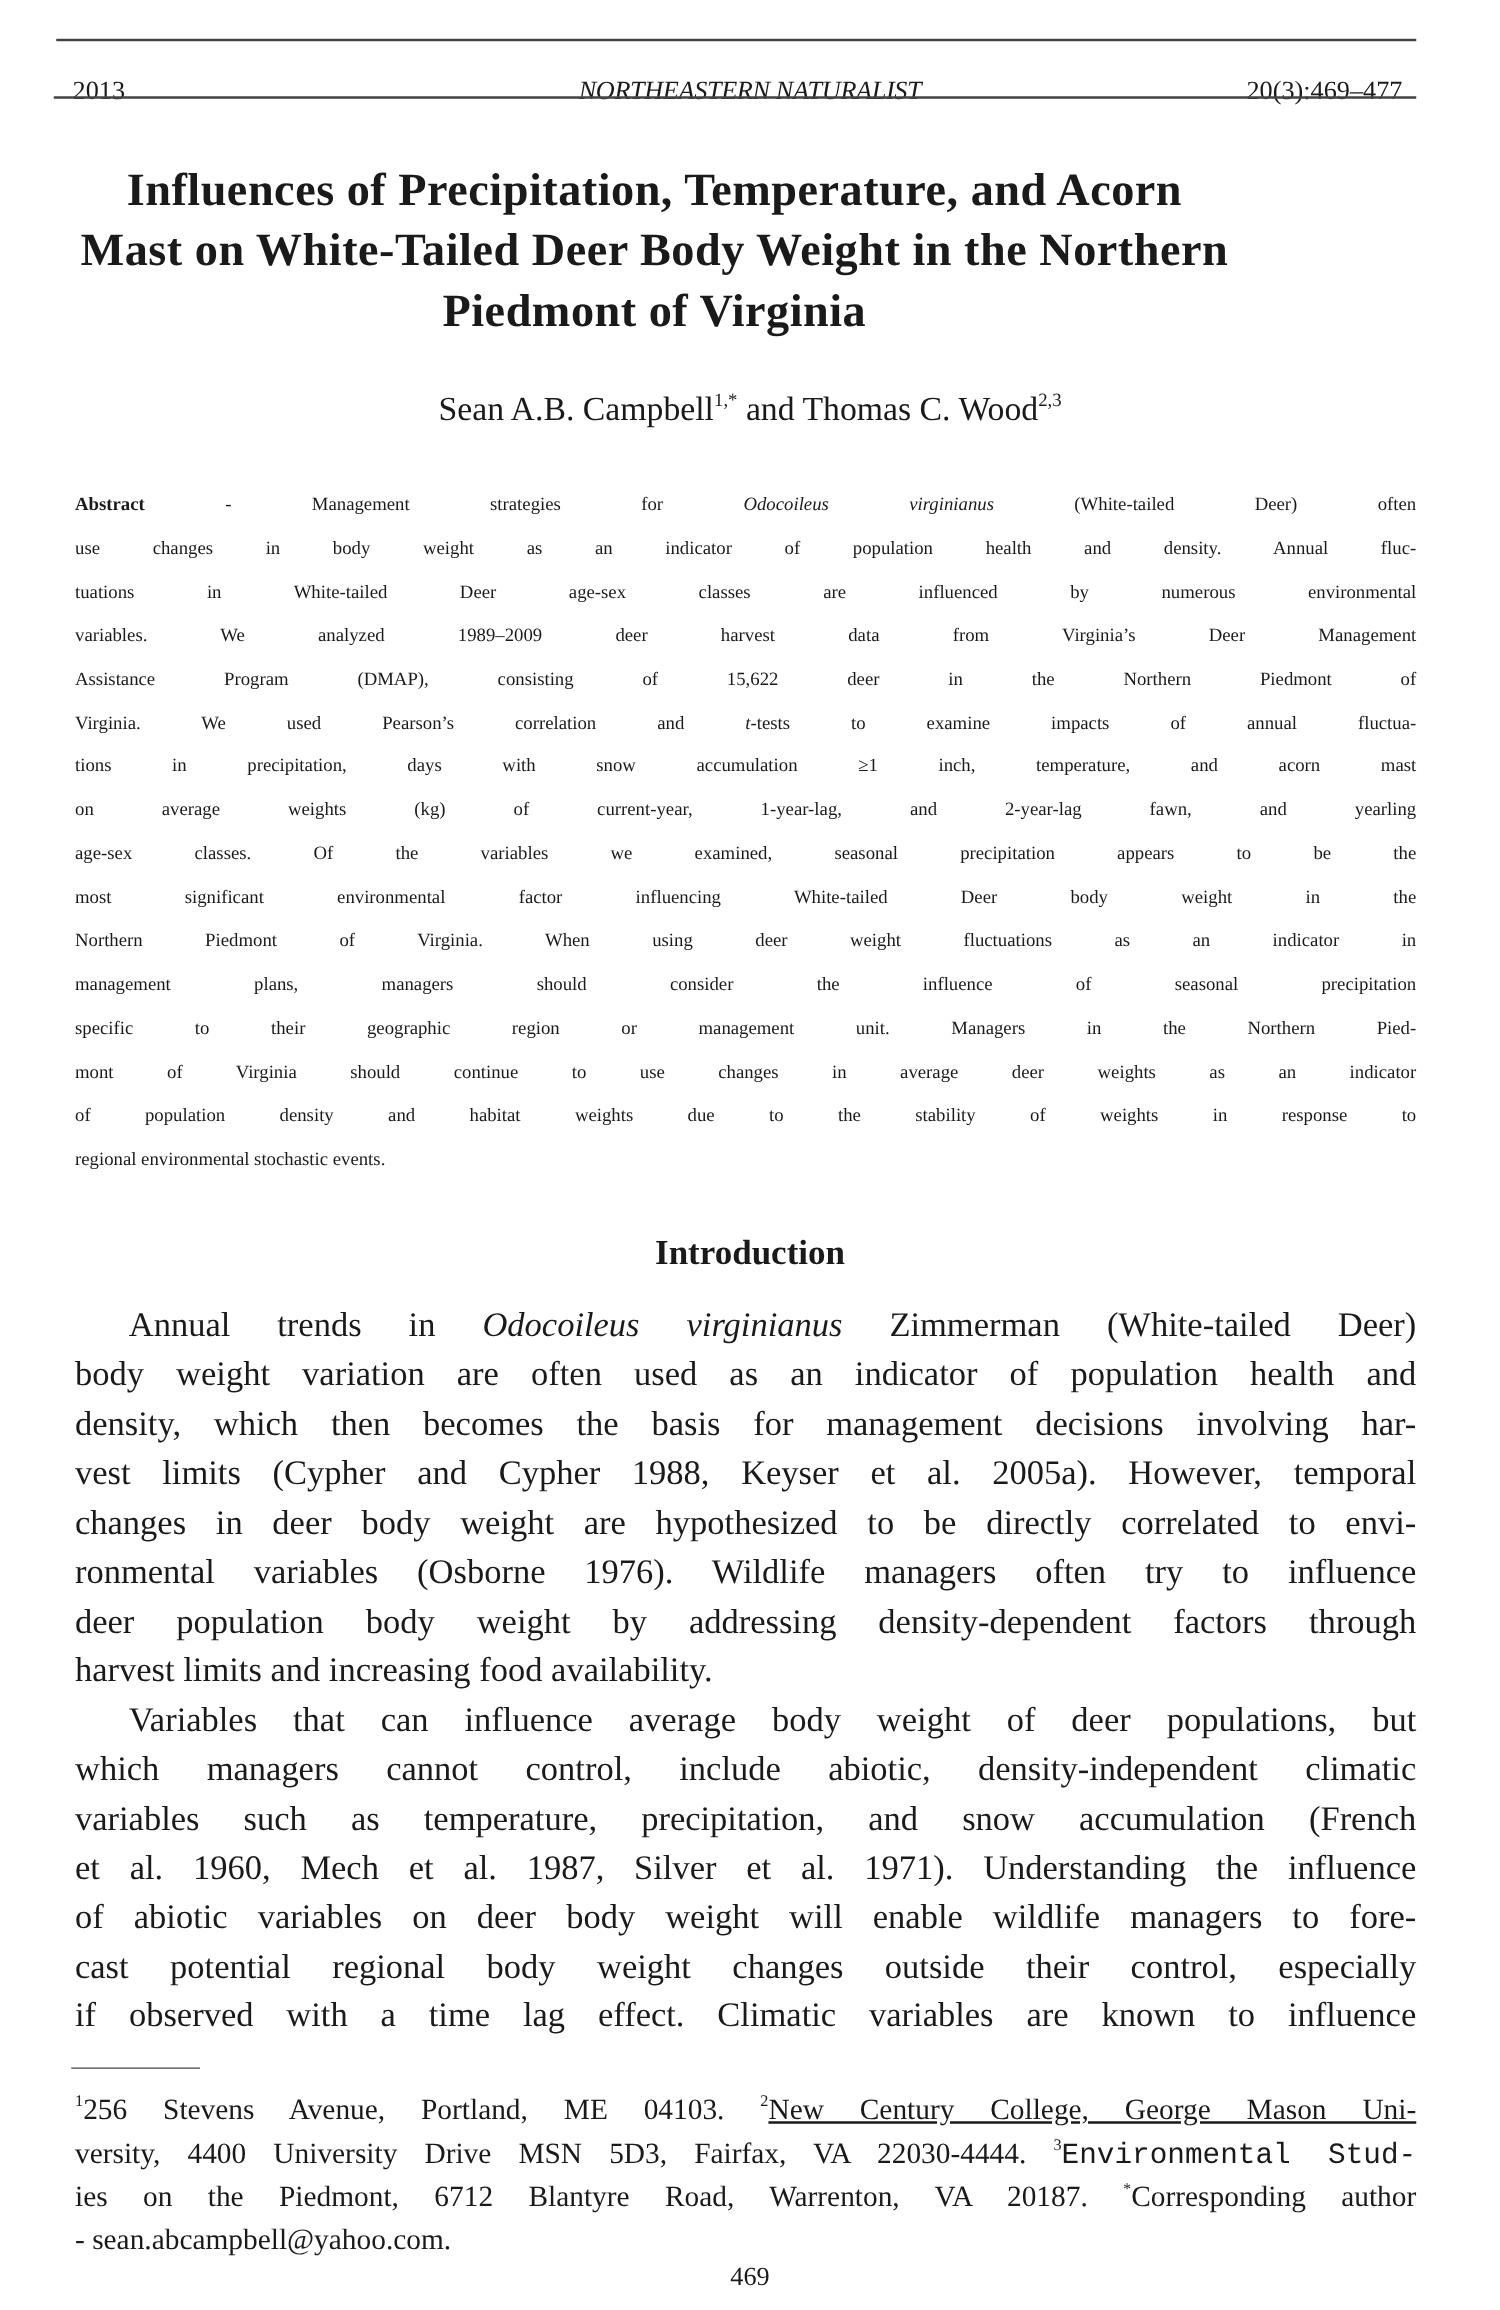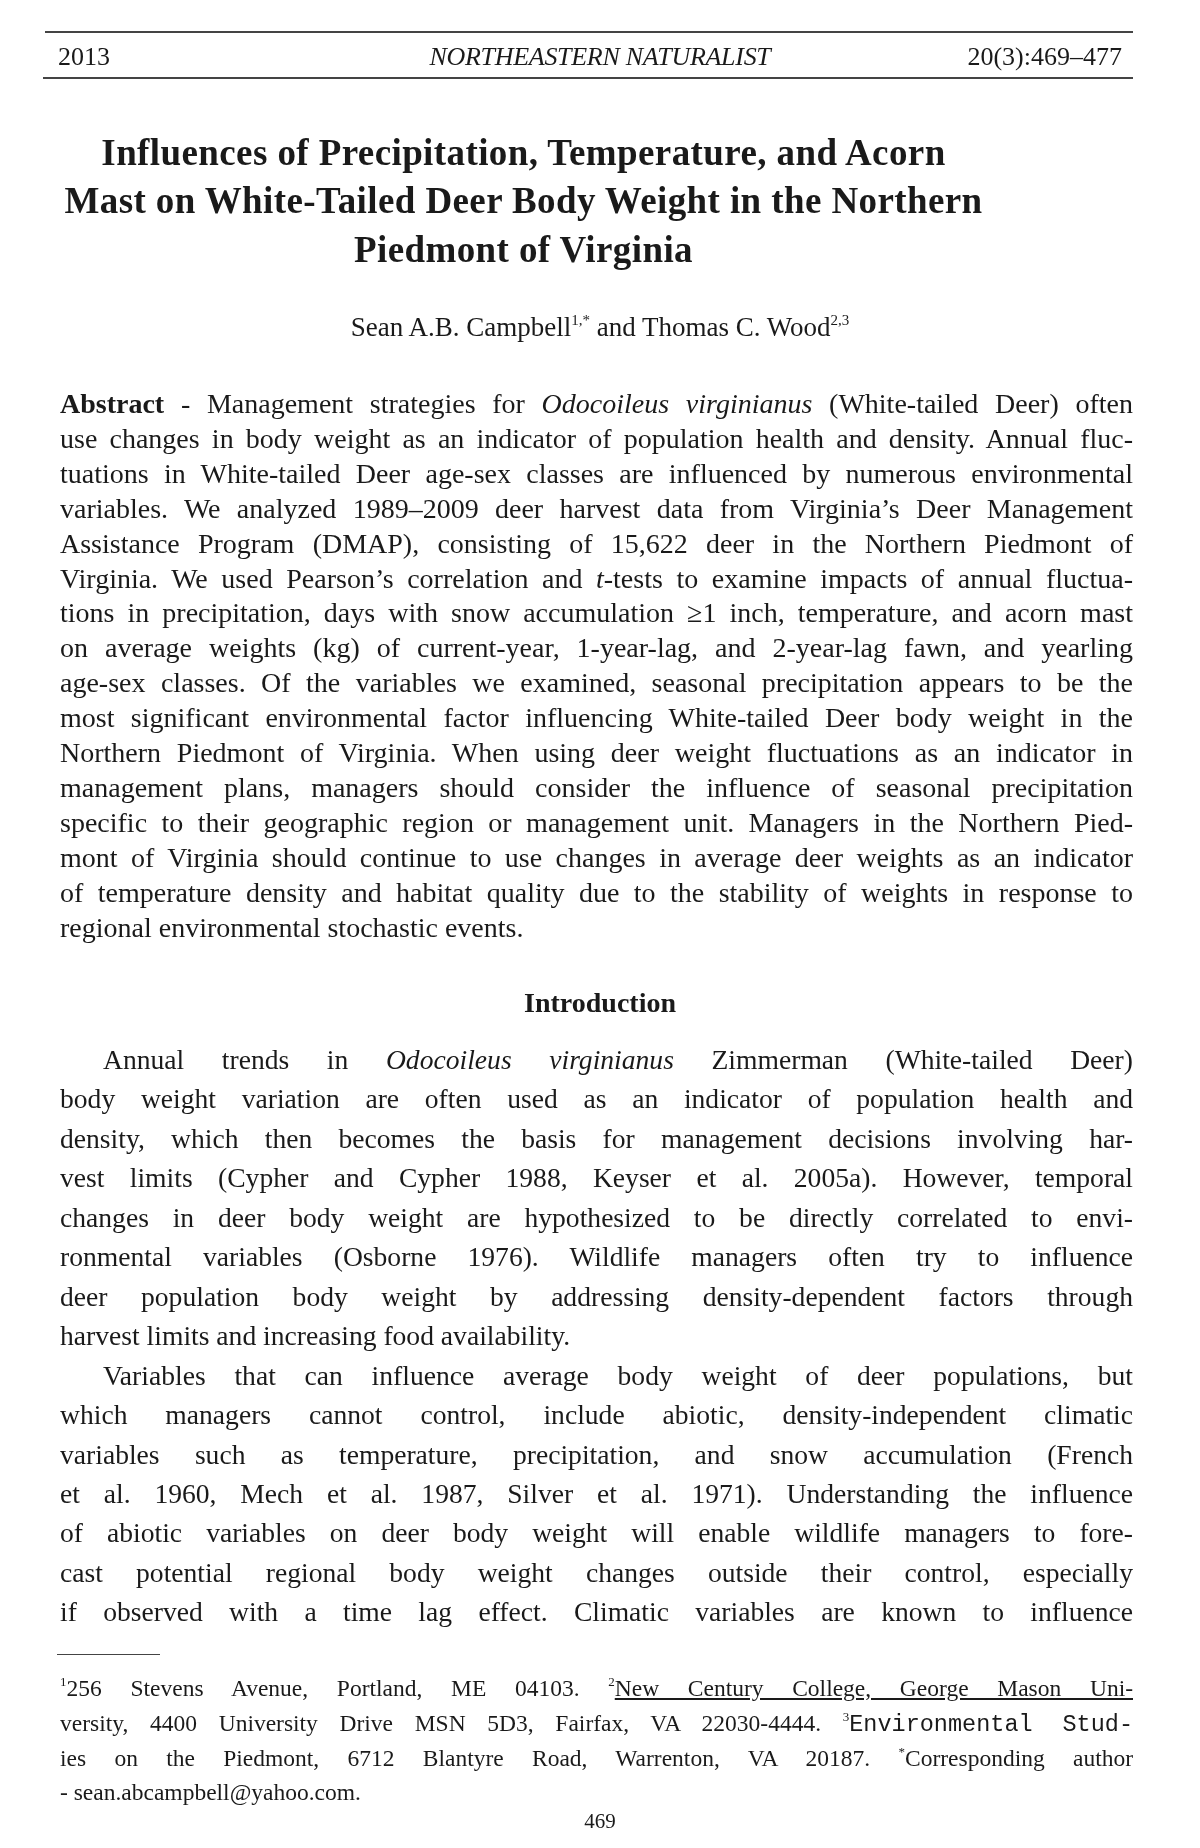--- a/index.html
+++ b/index.html
@@ -1,29 +1,29 @@
 <!DOCTYPE html>
 <html><head>
 <meta charset="utf-8">
 <style>
   html, body { margin: 0; padding: 0; background: #ffffff; }
   body { width: 1200px; height: 1848px; position: relative; overflow: hidden;
          font-family: "Liberation Serif", "DejaVu Serif", serif; color: #1a1a1a; }
   .rule { position: absolute; height: 0; border-top: 2px solid #444; }
-  .hdr { position: absolute; top: 45px; font-size: 26px; line-height: 24px; }
+  .hdr { position: absolute; top: 60px; font-size: 21px; line-height: 24px; }
   .title-line { position: absolute; left: 0; width: 1047px; text-align: center;
                 font-weight: bold; font-size: 37px; line-height: 44px; letter-spacing: 0.4px; }
   .authors { position: absolute; left: 0; width: 1200px; text-align: center; top: 310px;
              font-size: 27px; line-height: 34px; }
   .authors sup { font-size: 15px; vertical-align: 11px; line-height: 0; }
   .line { position: absolute; left: 60px; width: 1073px; white-space: nowrap;
           text-align: justify; text-align-last: justify; }
   .line.last { text-align-last: left; }
   .line.indent { left: 103px; width: 1030px; }
-  .a-line { font-size: 28px; line-height: 30px; }
+  .a-line { font-size: 15px; line-height: 30px; }
   .i-line { font-size: 27.6px; line-height: 34px; }
   .f-line { font-size: 23.5px; line-height: 30px; }
   .f-line sup { font-size: 13px; vertical-align: 10px; line-height: 0; }
   .section-head { position: absolute; left: 0; width: 1200px; text-align: center; top: 986px;
                   font-weight: bold; font-size: 28px; line-height: 34px; }
   .pageno { position: absolute; left: 0; width: 1200px; text-align: center; top: 1808px;
             font-size: 21px; line-height: 26px; }
   b { font-weight: bold; }
   i { font-style: italic; }
 </style>
@@ -54,21 +54,21 @@
     <div class="line a-line" style="top: 528.6px;"><span>Assistance Program (DMAP), consisting of 15,622 deer in the Northern Piedmont of</span></div>
     <div class="line a-line" style="top: 563.5px;"><span style="white-space: pre;">Virginia. We used Pearson’s correlation and </span><i style="white-space: pre;">t</i><span style="white-space: pre; margin-top: 25px;">-tests to examine impacts of annual fluctua-</span></div>
     <div class="line a-line" style="top: 598.4px;"><span>tions in precipitation, days with snow accumulation ≥1 inch, temperature, and acorn mast</span></div>
     <div class="line a-line" style="top: 633.3px;"><span>on average weights (kg) of current-year, 1-year-lag, and 2-year-lag fawn, and yearling</span></div>
     <div class="line a-line" style="top: 668.2px;"><span>age-sex classes. Of the variables we examined, seasonal precipitation appears to be the</span></div>
     <div class="line a-line" style="top: 703.1px;"><span>most significant environmental factor influencing White-tailed Deer body weight in the</span></div>
     <div class="line a-line" style="top: 738px;"><span>Northern Piedmont of Virginia. When using deer weight fluctuations as an indicator in</span></div>
     <div class="line a-line" style="top: 772.9px;"><span>management plans, managers should consider the influence of seasonal precipitation</span></div>
     <div class="line a-line" style="top: 807.8px;"><span>specific to their geographic region or management unit. Managers in the Northern Pied-</span></div>
     <div class="line a-line" style="top: 842.7px;"><span>mont of Virginia should continue to use changes in average deer weights as an indicator</span></div>
-    <div class="line a-line" style="top: 877.6px;"><span>of temperature density and habitat quality due to the stability of weights in response to</span></div>
+    <div class="line a-line" style="top: 877.6px;"><span>of population density and habitat weights due to the stability of weights in response to</span></div>
     <div class="line a-line last" style="top: 912.5px;"><span>regional environmental stochastic events.</span></div>
   </div>
 
 <div class="section-head">Introduction</div>
 <div id="intro">
     <div class="line i-line indent" style="top: 1043px;"><span style="white-space: pre;">Annual trends in </span><i style="white-space: pre;">Odocoileus virginianus</i><span style="white-space: pre;"> Zimmerman (White-tailed Deer)</span></div>
     <div class="line i-line" style="top: 1082.45px;"><span>body weight variation are often used as an indicator of population health and</span></div>
     <div class="line i-line" style="top: 1121.9px;"><span>density, which then becomes the basis for management decisions involving har-</span></div>
     <div class="line i-line" style="top: 1161.35px;"><span>vest limits (Cypher and Cypher 1988, Keyser et al. 2005a). However, temporal</span></div>
     <div class="line i-line" style="top: 1200.8px;"><span>changes in deer body weight are hypothesized to be directly correlated to envi-</span></div>

